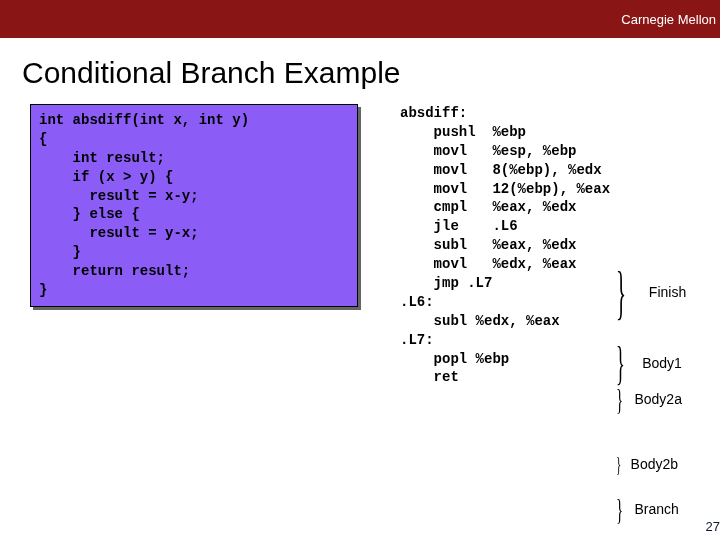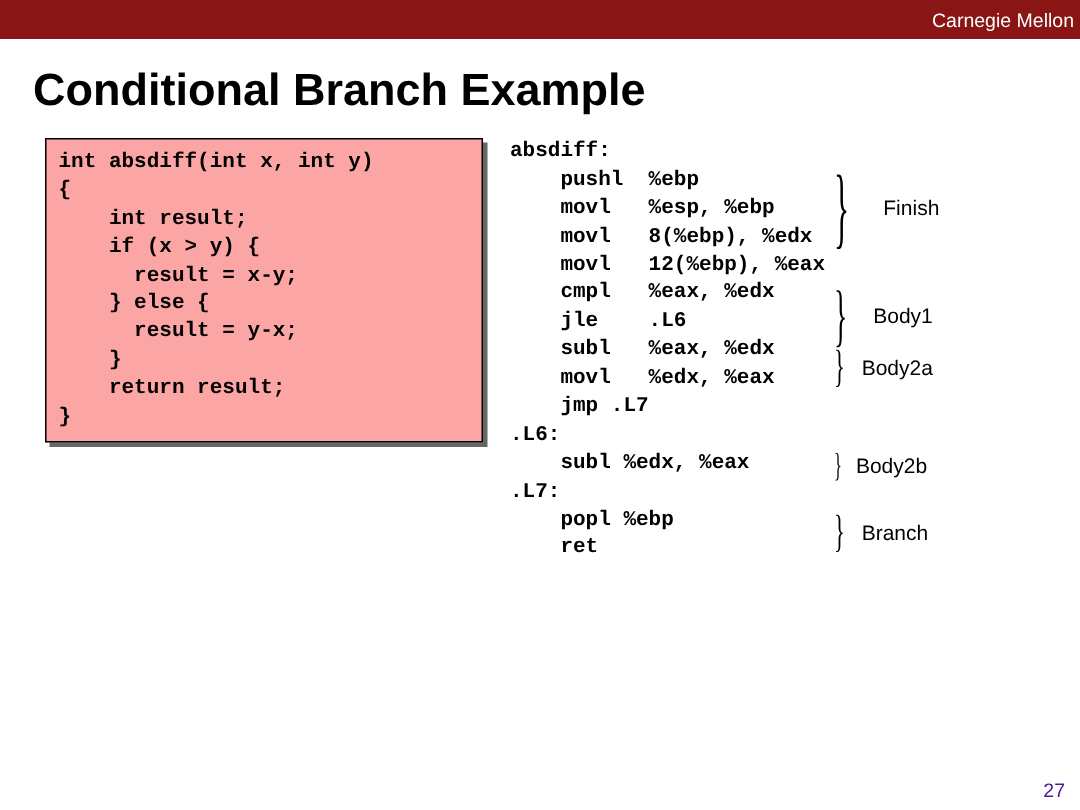--- a/index.html
+++ b/index.html
@@ -6,61 +6,62 @@
   body {
     width: 720px;
     height: 540px;
     background: #ffffff;
     font-family: Arial, Helvetica, sans-serif;
     position: relative;
     overflow: hidden;
   }
   .banner {
     width: 100%;
-    height: 26px;
+    height: 38px;
     background: #8a1515;
     display: flex;
     justify-content: flex-end;
     align-items: center;
     padding-right: 4px;
   }
   .banner-text {
     color: #ffffff;
     font-size: 13px;
     font-weight: normal;
   }
   .title {
     font-size: 30px;
-    font-weight: bold;
+    font-weight: normal;
     color: #000;
     padding: 18px 0 14px 22px;
   }
   .content {
     display: flex;
     padding: 0 0 0 30px;
     gap: 18px;
     align-items: flex-start;
   }
   .codebox {
-    background: #fca5a5;
+    background: #8b5cf6;
     border: 1px solid #000;
     box-shadow: 3px 3px 0 #666;
     padding: 6px 10px 6px 8px;
     white-space: pre;
     font-family: "Courier New", monospace;
     font-size: 14px;
     font-weight: bold;
     line-height: 1.35;
     color: #000;
-    width: 292px;
+    width: 328px;
   }
   .asm-wrap {
     display: flex;
-    align-items: flex-start;
+    align-items: center;
     gap: 6px;
+    margin-left: 24px;
   }
   .asm {
     white-space: pre;
     font-family: "Courier New", monospace;
     font-size: 14px;
     font-weight: bold;
     line-height: 1.35;
     color: #000;
   }
   .annotations {
@@ -83,24 +84,24 @@
     line-height: 0.6;
     display: inline-block;
     transform: scaleX(0.5);
     transform-origin: left center;
   }
   .brace.small { font-size: 22px; }
   .brace.med { font-size: 46px; transform: scaleX(0.4); }
   .brace.big { font-size: 60px; transform: scaleX(0.35); }
   .page-num {
     position: absolute;
-    right: 10px;
+    right: 0;
     bottom: 6px;
     font-size: 13px;
-    color: #4c1d95;
+    color: #0f172a;
   }
 </style>
 </head>
 <body>
 
 <div class="banner">
   <span class="banner-text">Carnegie Mellon</span>
 </div>
 
 <h1 class="title">Conditional Branch Example</h1>

